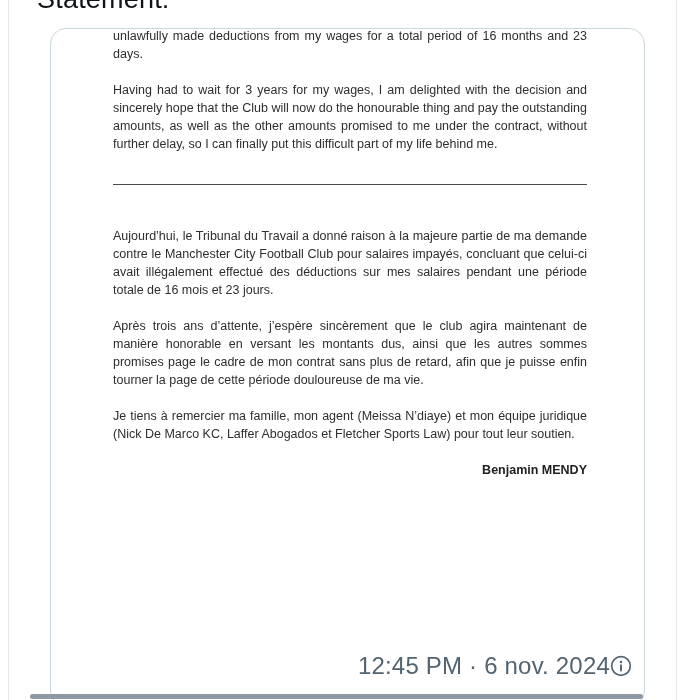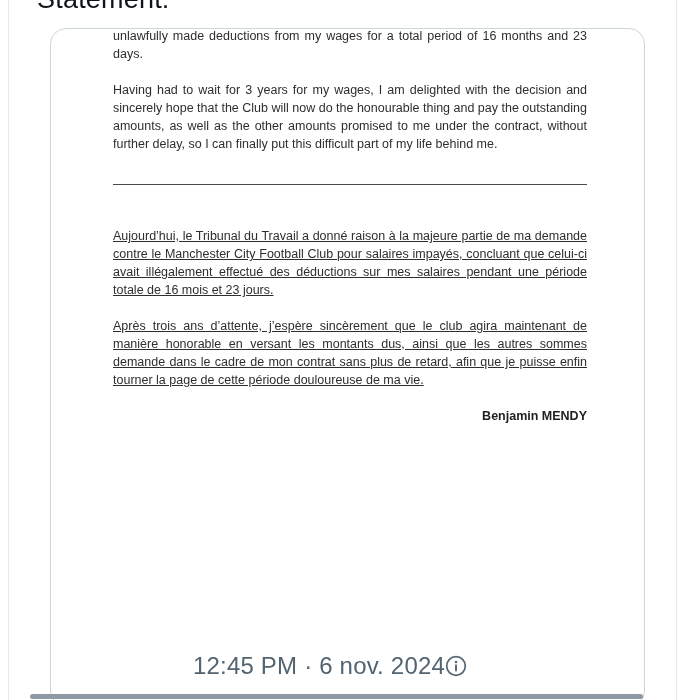--- a/index.html
+++ b/index.html
@@ -47,36 +47,36 @@
     color: #2e2e2e;
     text-align: justify;
   }
   .doc p { margin: 0 0 18px 0; }
   .doc p.first { margin-top: -4px; }
   .doc .divider {
     border: none;
     border-top: 1.5px solid #4a4a4a;
     margin: 31px 0 42px 0;
   }
-  .doc .fr-block p { margin-bottom: 18px; text-decoration: underline; }
+  .doc .fr-block p { margin-bottom: 18px; }
   .signature {
     margin-top: 13px;
     text-align: right;
     font-weight: 700;
     color: #1f1f1f;
   }
 
   
   .footer {
     position: absolute;
     left: 28px; right: 28px; top: 649px;
     height: 34px;
     display: flex;
     align-items: center;
-    justify-content: center;
+    justify-content: flex-end;
   }
   .timestamp {
     font-size: 24px;
     color: #536471;
     letter-spacing: 0.2px;
   }
   .info-icon { width: 22px; height: 22px; margin-right: 40px; cursor: pointer; }
 
   
   .bottom-bar {
@@ -97,21 +97,22 @@
 
 <div class="card">
   <div class="doc">
     <p class="first">unlawfully made deductions from my wages for a total period of 16 months and 23 days.</p>
     <p>Having had to wait for 3 years for my wages, I am delighted with the decision and sincerely hope that the Club will now do the honourable thing and pay the outstanding amounts, as well as the other amounts promised to me under the contract, without further delay, so I can finally put this difficult part of my life behind me.</p>
 
     <hr class="divider">
 
     <div class="fr-block">
       <p>Aujourd’hui, le Tribunal du Travail a donné raison à la majeure partie de ma demande contre le Manchester City Football Club pour salaires impayés, concluant que celui-ci avait illégalement effectué des déductions sur mes salaires pendant une période totale de 16 mois et 23 jours.</p>
-      <p>Après trois ans d’attente, j’espère sincèrement que le club agira maintenant de manière honorable en versant les montants dus, ainsi que les autres sommes demande dans le cadre de mon contrat sans plus de retard, afin que je puisse enfin tourner la page de cette période douloureuse de ma vie.</p>
+      <p>Après trois ans d’attente, j’espère sincèrement que le club agira maintenant de manière honorable en versant les montants dus, ainsi que les autres sommes promises page le cadre de mon contrat sans plus de retard, afin que je puisse enfin tourner la page de cette période douloureuse de ma vie.</p>
+      <p>Je tiens à remercier ma famille, mon agent (Meissa N’diaye) et mon équipe juridique (Nick De Marco KC, Laffer Abogados et Fletcher Sports Law) pour tout leur soutien.</p>
     </div>
 
     <div class="signature">Benjamin MENDY</div>
   </div>
 </div>
 
 <div class="footer">
   <span class="timestamp">12:45 PM · 6 nov. 2024</span>
   <svg class="info-icon" viewBox="0 0 22 22" fill="none">
     <circle cx="11" cy="11" r="9.3" stroke="#536471" stroke-width="1.7"></circle>

